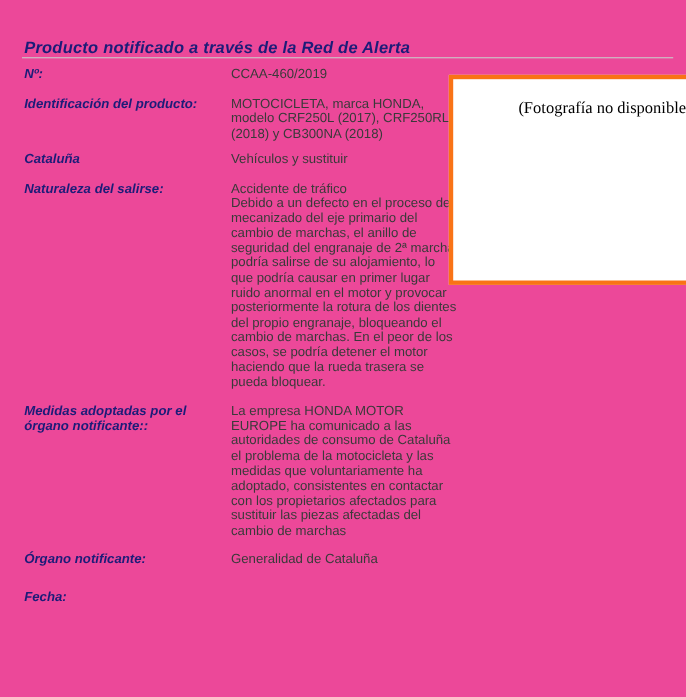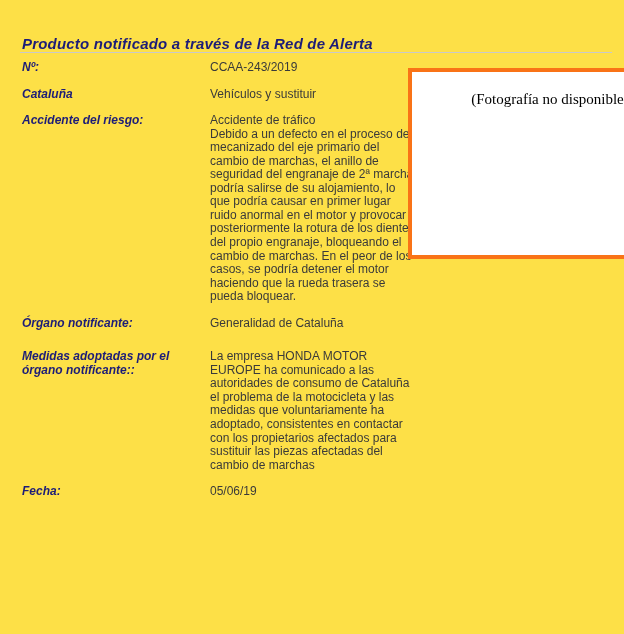--- a/index.html
+++ b/index.html
@@ -4,21 +4,21 @@
 <style>
   html, body {
     margin: 0;
     padding: 0;
     background: #ffffff;
   }
   .doc {
     position: relative;
     width: 624px;
     height: 634px;
-    background: #fde047;
+    background: #ec4899;
     font-family: "Liberation Sans", sans-serif;
     overflow: hidden;
   }
   .doc-title {
     position: absolute;
     left: 22px;
     top: 35px;
     margin: 0;
     font-size: 15px;
     font-weight: bold;
@@ -90,48 +90,51 @@
 <div class="doc">
 
   <h1 class="doc-title">Producto notificado a través de la Red de Alerta</h1>
 
   <div class="title-divider"></div>
 
   <div class="rows">
 
     <div class="row gap-md">
       <div class="label">Nº:</div>
-      <div class="value">CCAA-243/2019</div>
+      <div class="value">CCAA-460/2019</div>
     </div>
 
+    <div class="row gap-sm">
+      <div class="label">Identificación del producto:</div>
+      <div class="value">MOTOCICLETA, marca HONDA, modelo CRF250L (2017), CRF250RL (2018) y CB300NA (2018)</div>
+    </div>
 
     <div class="row gap-md">
       <div class="label">Cataluña</div>
       <div class="value">Vehículos y sustituir</div>
     </div>
 
     <div class="row gap-md">
-      <div class="label">Accidente del riesgo:</div>
+      <div class="label">Naturaleza del salirse:</div>
       <div class="value">Accidente de tráfico
 Debido a un defecto en el proceso de mecanizado del eje primario del cambio de marchas, el anillo de seguridad del engranaje de 2ª marcha podría salirse de su alojamiento, lo que podría causar en primer lugar ruido anormal en el motor y provocar posteriormente la rotura de los dientes del propio engranaje, bloqueando el cambio de marchas. En el peor de los casos, se podría detener el motor haciendo que la rueda trasera se pueda bloquear.</div>
+    </div>
+
+    <div class="row gap-md">
+      <div class="label">Medidas adoptadas por el órgano notificante::</div>
+      <div class="value">La empresa HONDA MOTOR EUROPE ha comunicado a las autoridades de consumo de Cataluña el problema de la motocicleta y las medidas que voluntariamente ha adoptado, consistentes en contactar con los propietarios afectados para sustituir las piezas afectadas del cambio de marchas</div>
     </div>
 
     <div class="row gap-lg">
       <div class="label">Órgano notificante:</div>
       <div class="value">Generalidad de Cataluña</div>
     </div>
 
-    <div class="row gap-md">
-      <div class="label">Medidas adoptadas por el órgano notificante::</div>
-      <div class="value">La empresa HONDA MOTOR EUROPE ha comunicado a las autoridades de consumo de Cataluña el problema de la motocicleta y las medidas que voluntariamente ha adoptado, consistentes en contactar con los propietarios afectados para sustituir las piezas afectadas del cambio de marchas</div>
-    </div>
-
     <div class="row">
       <div class="label">Fecha:</div>
-      <div class="value">05/06/19</div>
     </div>
 
   </div>
 
   <div class="photo-box">
     <span class="photo-text">(Fotografía no disponible)</span>
   </div>
 
 </div>
 

